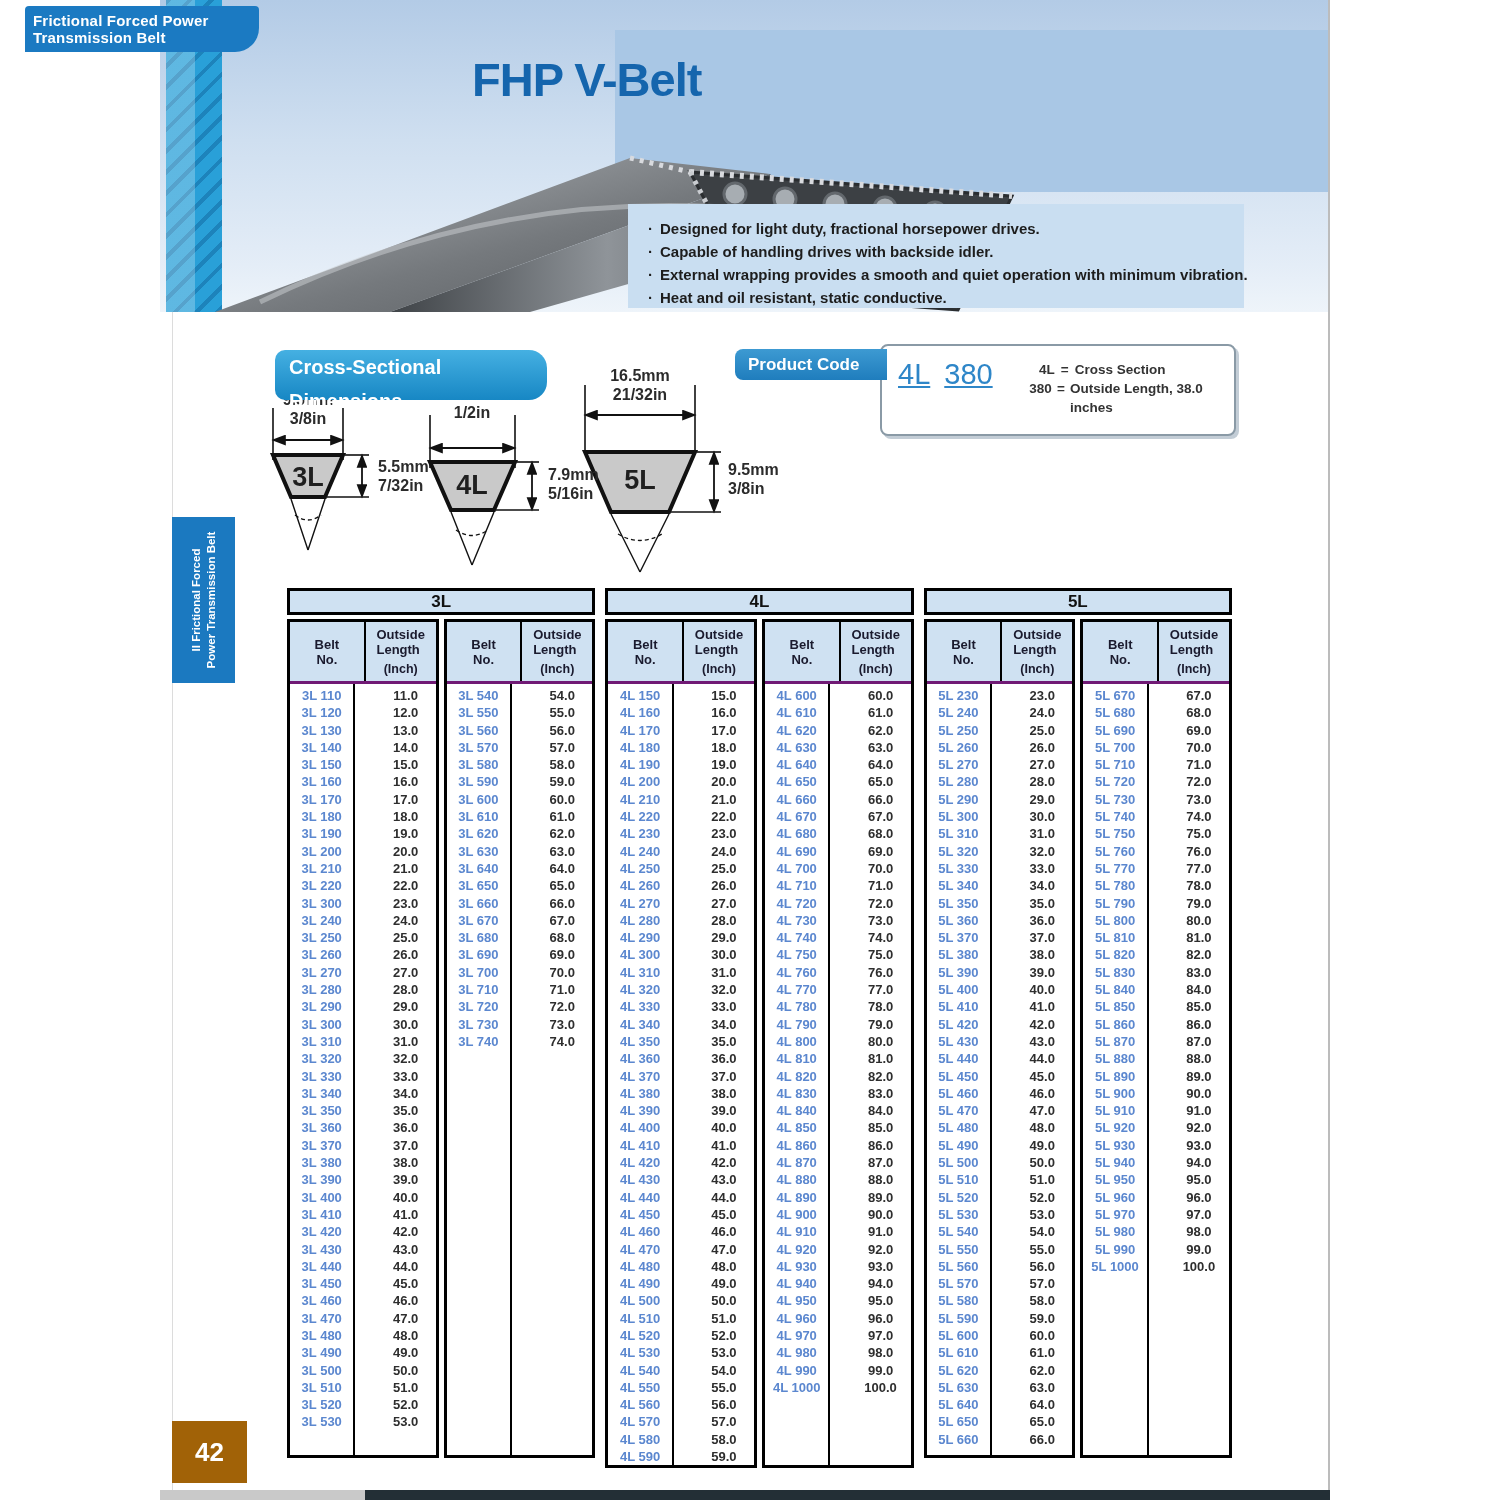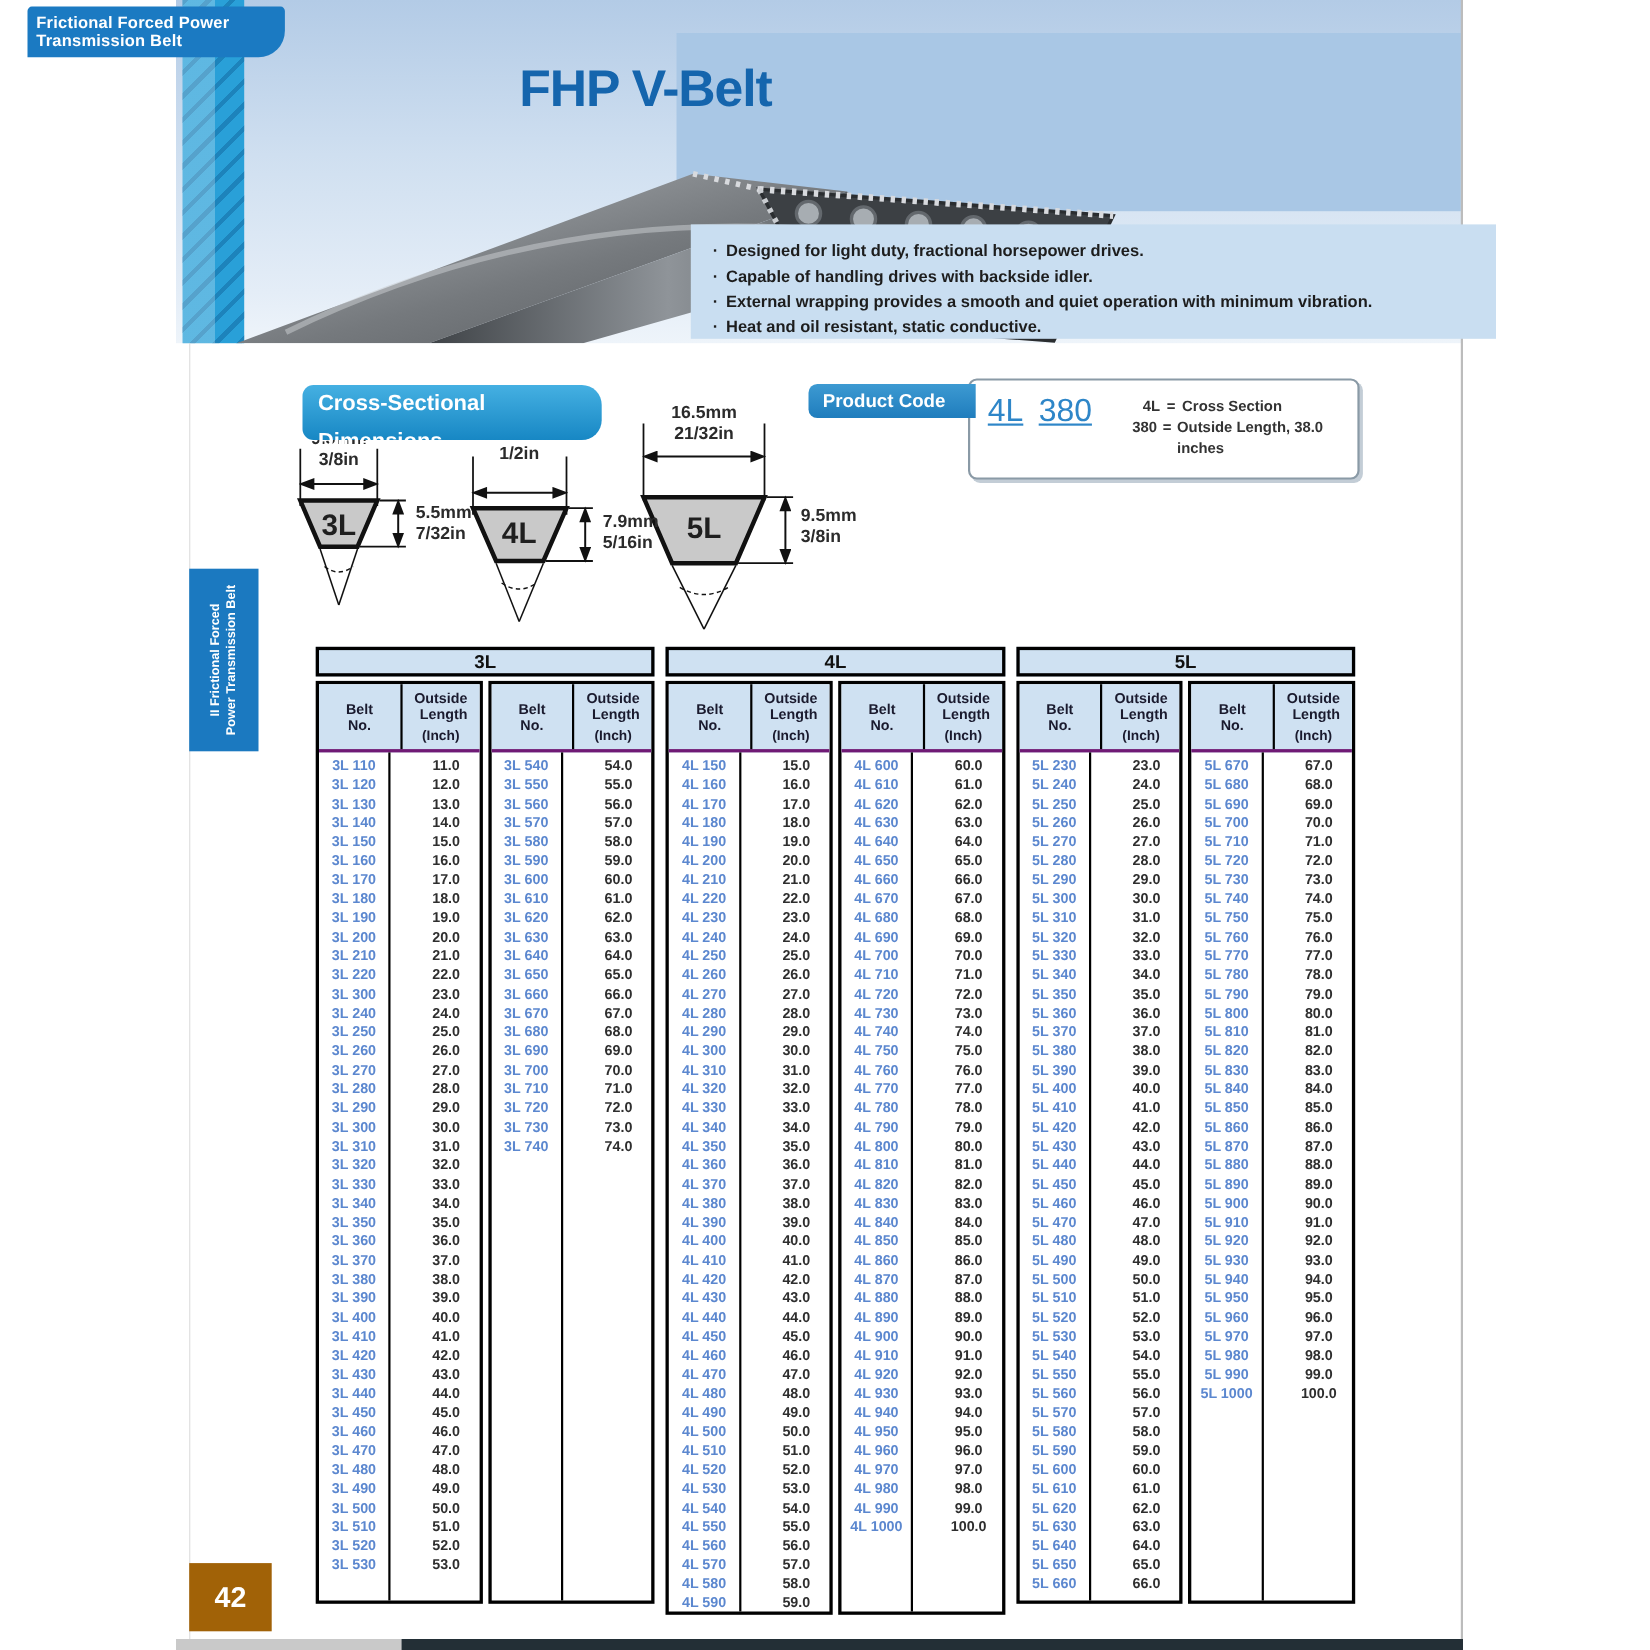--- a/index.html
+++ b/index.html
@@ -11,21 +11,21 @@
         background:linear-gradient(180deg,#b3cbe6 0%,#cfdff0 45%,#e4edf7 85%,#eef4fa 100%);}
   .stripe-bar{position:absolute;left:6px;top:0;width:56px;height:312px;background:#29a0d8;
         background-image:
           linear-gradient(90deg, rgba(255,255,255,.25) 26px, rgba(255,255,255,.25) 29px, transparent 29px),
           repeating-linear-gradient(135deg, rgba(9,84,140,.38) 0 4px, transparent 4px 15px);}
   .corner-tab{position:absolute;left:25px;top:6px;width:234px;height:46px;background:#1b7ac2;
         border-radius:4px 4px 24px 0;color:#fff;font-weight:800;font-size:15px;line-height:17px;
         padding:6px 0 0 8px;box-sizing:border-box;letter-spacing:.2px;z-index:5;}
   .title-panel{position:absolute;left:455px;top:30px;width:713px;height:162px;background:#a9c7e5;}
   .page-title{position:absolute;left:472px;top:52px;font-size:47px;font-weight:700;color:#1565ad;letter-spacing:-1px;z-index:6;}
-  .bullet-panel{position:absolute;left:468px;top:204px;width:732px;height:104px;background:#c9def1;
+  .bullet-panel{position:absolute;left:468px;top:204px;width:616px;height:104px;background:#c9def1;
         padding:13px 0 0 20px;box-sizing:border-box;z-index:6;}
   .bullet-row{font-size:15px;font-weight:700;color:#1d1d1d;line-height:23px;white-space:nowrap;}
   .bullet-row .mark{margin-right:7px;}
   .belt-art{position:absolute;left:40px;top:90px;width:840px;height:222px;z-index:4;}
 
   
   .cs-heading{position:absolute;left:275px;top:350px;width:272px;height:50px;
         background:linear-gradient(180deg,#45b0e2,#1787c4);border-radius:10px 18px 18px 10px;
         color:#fff;font-weight:800;font-size:20px;line-height:34px;padding-left:14px;box-sizing:border-box;z-index:7;}
   .cs-svg{position:absolute;left:265px;top:360px;width:540px;height:235px;}
@@ -60,21 +60,21 @@
   .belt-table{position:absolute;left:287px;top:588px;width:945px;height:870px;display:flex;gap:10px;}
   .tgroup{flex:1;display:flex;flex-direction:column;}
   .tgroup-label{border:3px solid #000;background:#cfe1f2;height:27px;box-sizing:border-box;
         font-size:17px;font-weight:700;color:#111;text-align:center;line-height:22px;margin-bottom:4px;}
   .tgroup-row{flex:1;display:flex;gap:5px;}
   .subtable{flex:1;border:3px solid #000;box-sizing:border-box;display:flex;flex-direction:column;background:#fff;}
   .sthead{display:flex;background:#cfe1f2;border-bottom:3px solid #701a75;height:62px;box-sizing:border-box;}
   .sth-no{width:52%;border-right:2px solid #000;box-sizing:border-box;display:flex;align-items:center;justify-content:center;
         font-size:13px;font-weight:700;color:#1a1a2e;text-align:center;line-height:15px;}
   .sth-len{width:48%;display:flex;flex-direction:column;align-items:center;justify-content:center;
-        font-size:13px;font-weight:700;color:#1a1a2e;text-align:right;line-height:15px;}
+        font-size:13px;font-weight:700;color:#1a1a2e;text-align:left;line-height:15px;}
   .sth-len .unit{margin-top:5px;font-size:12.5px;}
   .stbody{flex:1;display:flex;}
   .col-no{width:52%;border-right:2px solid #000;box-sizing:border-box;padding-top:3px;}
   .col-len{width:48%;padding-top:3px;margin-left:20px;}
   .cell{height:17.3px;line-height:17.3px;font-size:13px;font-weight:700;text-align:center;white-space:nowrap;}
   .cell.no{color:#5b87cf;}
   .cell.len{color:#2e2e2e;}
 
   
   .page-num{position:absolute;left:172px;top:1421px;width:75px;height:62px;background:#a16207;

